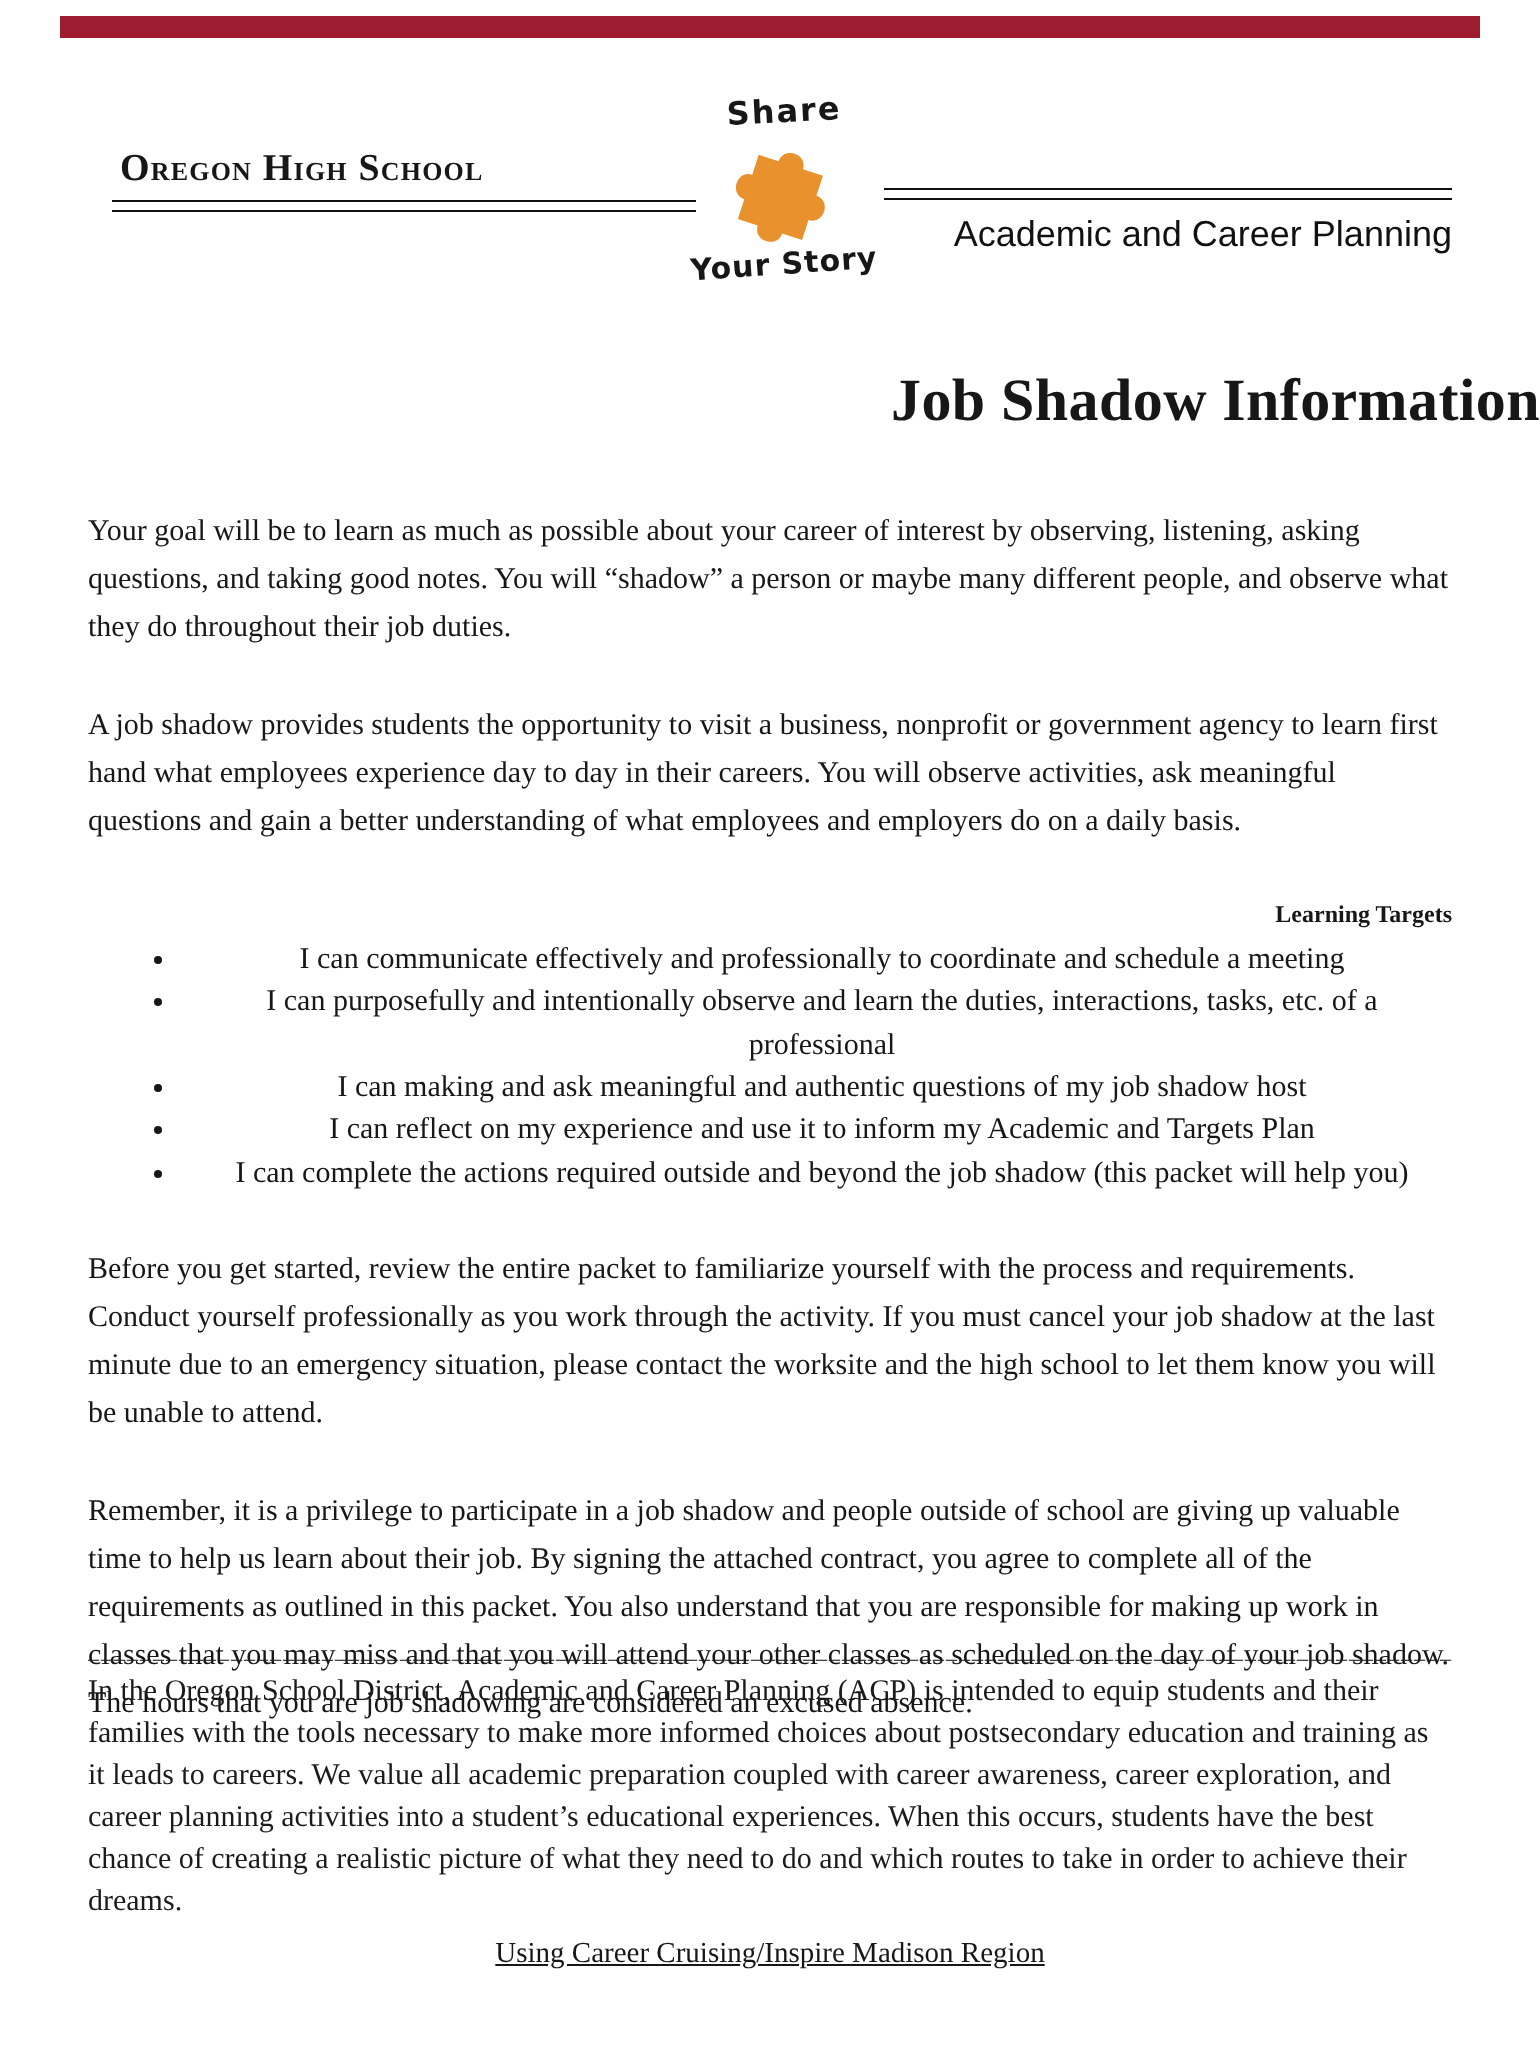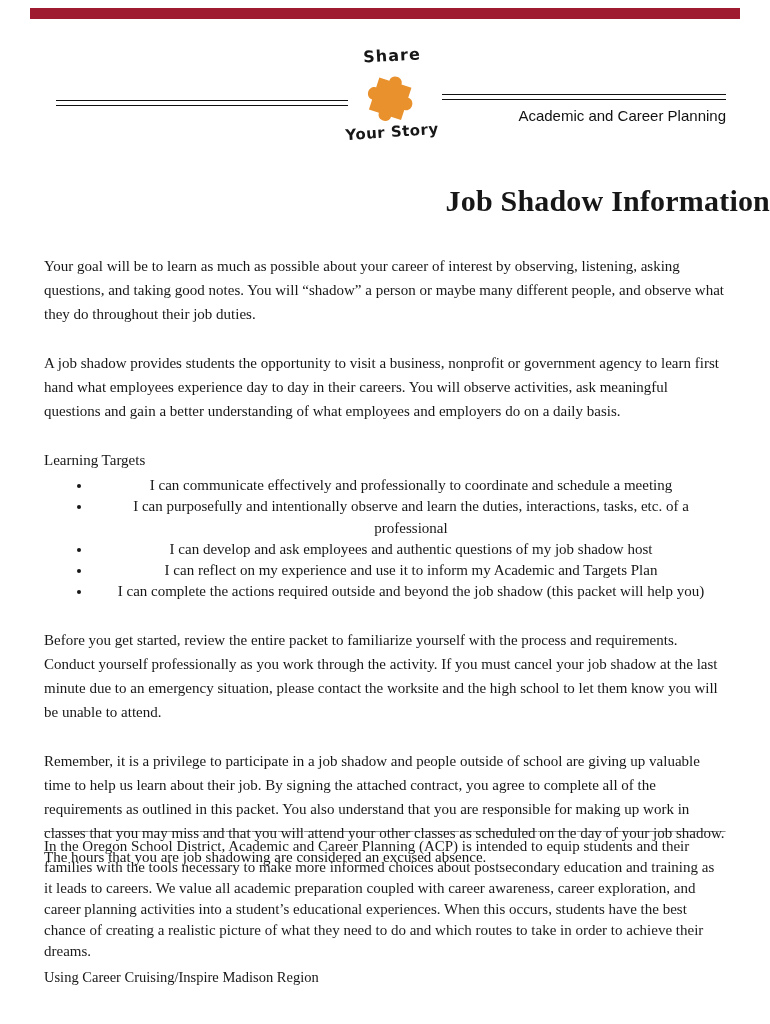--- a/index.html
+++ b/index.html
@@ -39,60 +39,61 @@
   .logo-svg { display:block; margin:-2px auto -4px auto; }
   .logo-bottom {
     font-family:"DejaVu Sans", sans-serif; font-weight:bold;
     font-size:15px; transform:rotate(-4deg); letter-spacing:0.5px;
     white-space:nowrap;
   }
 
   .header-subtitle {
     position:absolute; right:0; top:57px;
     font-family:"Liberation Sans", sans-serif;
-    font-size:15px; color:#111;
+    font-size:18px; color:#111;
     white-space:nowrap;
     text-align:right;
   }
 
   
   .doc-title {
     position:absolute; top:184px; left:0; right:0;
     text-align:right;
     font-size:30px; font-weight:bold;
     letter-spacing:0.2px;
   }
 
   
   .content {
     position:absolute; top:254px; left:44px; right:44px;
     font-size:15px; line-height:1.6;
   }
   .content p { margin:0 0 25px 0; }
-  .lt-heading { font-size:15px; font-weight:normal; margin:0 0 3px 0; }
+  .lt-heading { font-size:12px; font-weight:bold; margin:0 0 3px 0;text-align:right; }
   ul.lt-list { margin:0 0 25px 0; padding:0 0 0 48px; list-style:disc; }
   ul.lt-list li { line-height:1.42; padding-left:4px;text-align:center; }
 
   
   .footer { position:absolute; left:44px; right:44px; top:820px; }
   .separator {
     font-size:11px; letter-spacing:1px;
     white-space:nowrap; overflow:hidden; height:14px; color:#222;
   }
   .disclaimer { font-size:15px; line-height:1.4; margin-top:2px; color:#1b1b1b; }
-  .attribution { text-align:left; font-size:14.5px; margin-top:7px; }
+  .attribution { text-align:center; font-size:14.5px; margin-top:7px;text-decoration:underline; }
 </style>
 </head>
 <body>
 
 <div class="page">
 
   <div class="top-bar" style="background: rgb(158, 27, 48);"></div>
 
   <div class="header">
+    <div class="school-name">Oregon High School</div>
 
     <div class="rule rule-left"></div>
     <div class="rule rule-right"></div>
 
     <div class="logo">
       <div class="logo-top">Share</div>
       <svg class="logo-svg" width="64" height="64" viewBox="0 0 110 110">
         <g transform="rotate(18 55 55)">
           <path d="M25 33 h18 c0,-14 22,-14 22,0 h18 v18 c14,0 14,22 0,22 v18 h-18 c0,14 -22,14 -22,0 h-18 v-18 c-14,0 -14,-22 0,-22 z" fill="#e8912d"></path>
         </g>
@@ -106,21 +107,21 @@
   <div class="doc-title">Job Shadow Information</div>
 
   <div class="content">
     <p>Your goal will be to learn as much as possible about your career of interest by observing, listening, asking questions, and taking good notes. You will “shadow” a person or maybe many different people, and observe what they do throughout their job duties.</p>
     <p>A job shadow provides students the opportunity to visit a business, nonprofit or government agency to learn first hand what employees experience day to day in their careers. You will observe activities, ask meaningful questions and gain a better understanding of what employees and employers do on a daily basis.</p>
 
     <div class="lt-heading">Learning Targets</div>
     <ul class="lt-list">
       <li>I can communicate effectively and professionally to coordinate and schedule a meeting</li>
       <li>I can purposefully and intentionally observe and learn the duties, interactions, tasks, etc. of a professional</li>
-      <li>I can develop and ask employees and authentic questions of my job shadow host</li>
+      <li>I can making and ask meaningful and authentic questions of my job shadow host</li>
       <li>I can reflect on my experience and use it to inform my Academic and Targets Plan</li>
       <li>I can complete the actions required outside and beyond the job shadow (this packet will help you)</li>
     </ul>
 
     <p>Before you get started, review the entire packet to familiarize yourself with the process and requirements. Conduct yourself professionally as you work through the activity. If you must cancel your job shadow at the last minute due to an emergency situation, please contact the worksite and the high school to let them know you will be unable to attend.</p>
     <p>Remember, it is a privilege to participate in a job shadow and people outside of school are giving up valuable time to help us learn about their job. By signing the attached contract, you agree to complete all of the requirements as outlined in this packet. You also understand that you are responsible for making up work in classes that you may miss and that you will attend your other classes as scheduled on the day of your job shadow. The hours that you are job shadowing are considered an excused absence.</p>
   </div>
 
   <div class="footer">
     <div class="separator">__________________________________________________________________________________________________________________________________</div>

